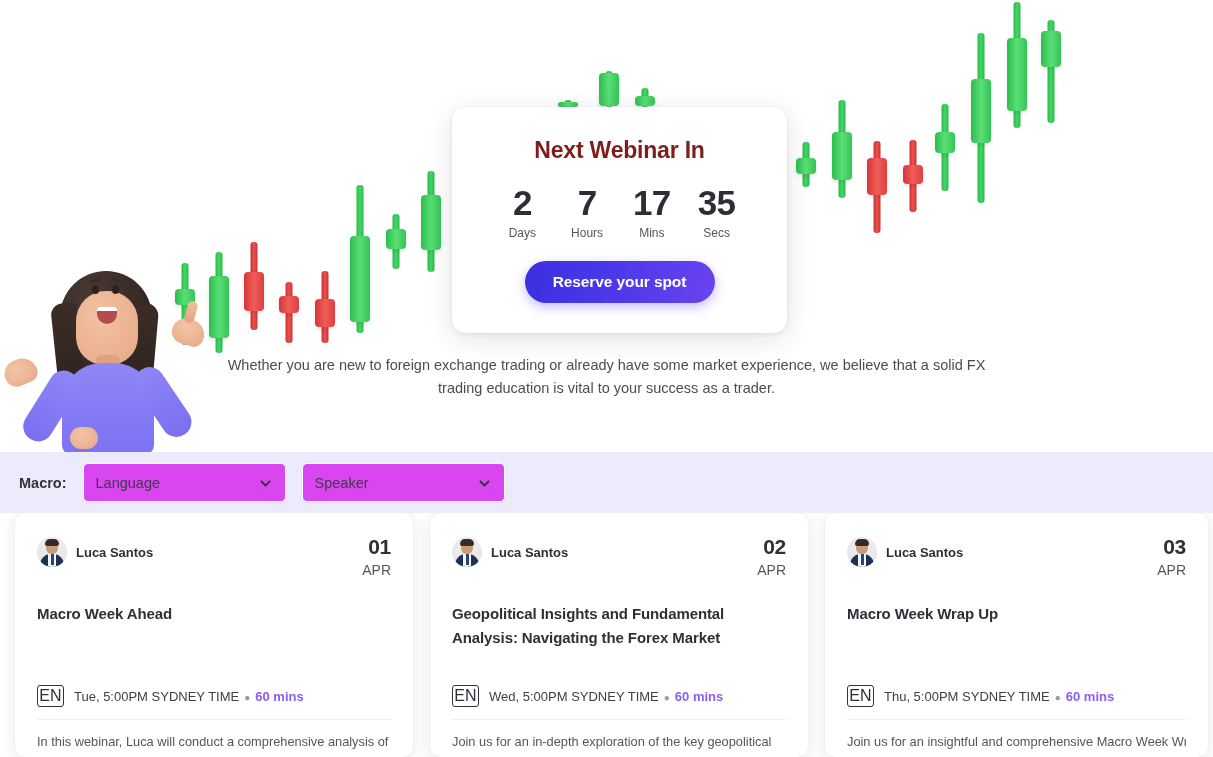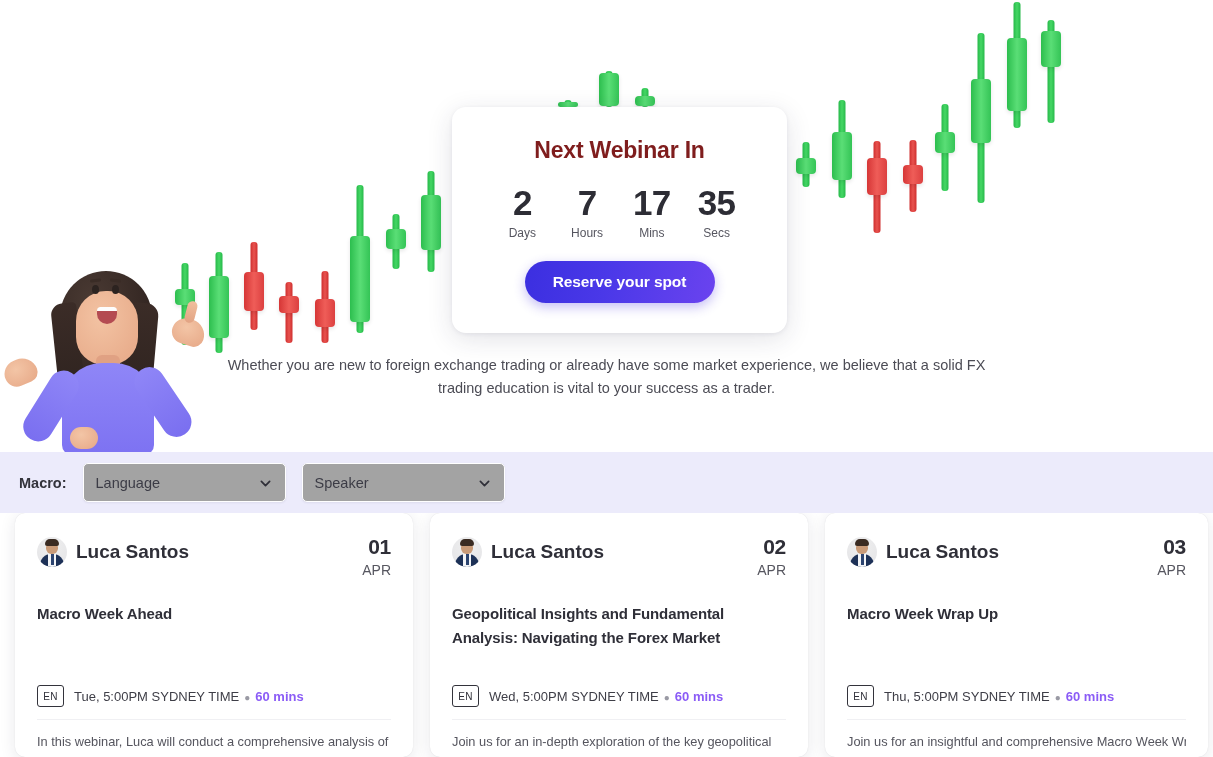--- a/index.html
+++ b/index.html
@@ -195,21 +195,21 @@
     gap: 16px;
   }
   .filter-label {
     font-size: 14.5px;
     font-weight: 700;
     color: #33333b;
   }
   .select-wrap {
     position: relative;
     width: 203px; height: 39px;
-    background: #a3a3a3;
+    background: #d946ef;
     border-radius: 5px;
     border: 1px solid #ffffff;
     box-shadow: 0 1px 2px rgba(40,40,80,.08);
     display: flex;
     align-items: center;
     padding: 0 12px;
     cursor: pointer;
   }
   .select-wrap.second { width: 203px; }
   .select-value {
@@ -280,21 +280,21 @@
   }
   .av-shirt {
     position:absolute; left:11px; top:17px; width:8px; height:14px;
     background:#f4f5f7;
   }
   .av-tie {
     position:absolute; left:13.5px; top:17px; width:3px; height:11px;
     background:#2c4470;
   }
   .author-name {
-    font-size: 19px;
+    font-size: 13px;
     font-weight: 700;
     color: #2f2f38;
     white-space: nowrap;
   }
   .date-box { text-align: right; line-height: 1.1; }
   .date-day {
     font-size: 21px;
     font-weight: 700;
     color: #2f2f38;
     letter-spacing: -0.3px;
@@ -317,21 +317,21 @@
     left: 22px; right: 22px; top: 172px;
     display: flex;
     align-items: center;
     gap: 10px;
   }
   .lang-badge {
     flex: 0 0 auto;
     width: 27px; height: 22px;
     border: 1.3px solid #33333b;
     border-radius: 3px;
-    font-size: 10px;
+    font-size: 16px;
     color: #2f2f38;
     display: flex;
     align-items: center;
     justify-content: center;
     letter-spacing: 0.2px;
   }
   .meta-text {
     font-size: 13px;
     color: #3e3e47;
     white-space: nowrap;

